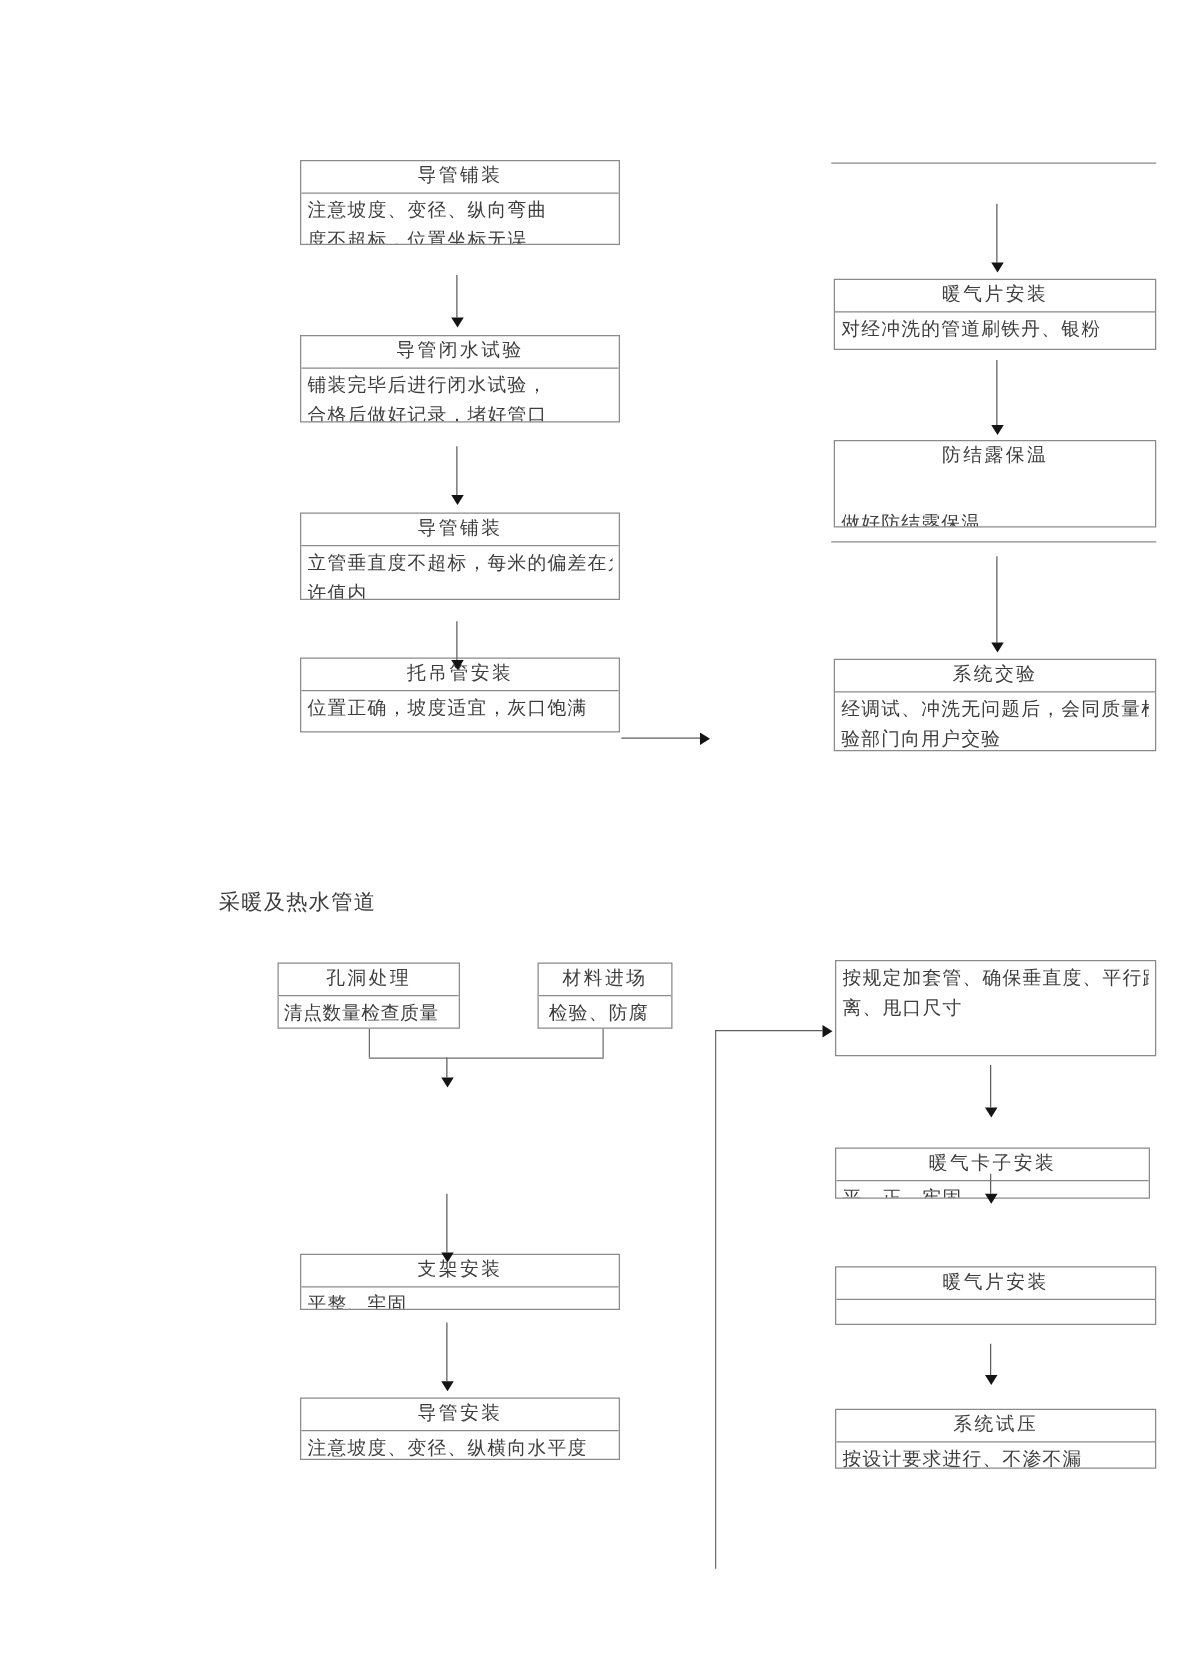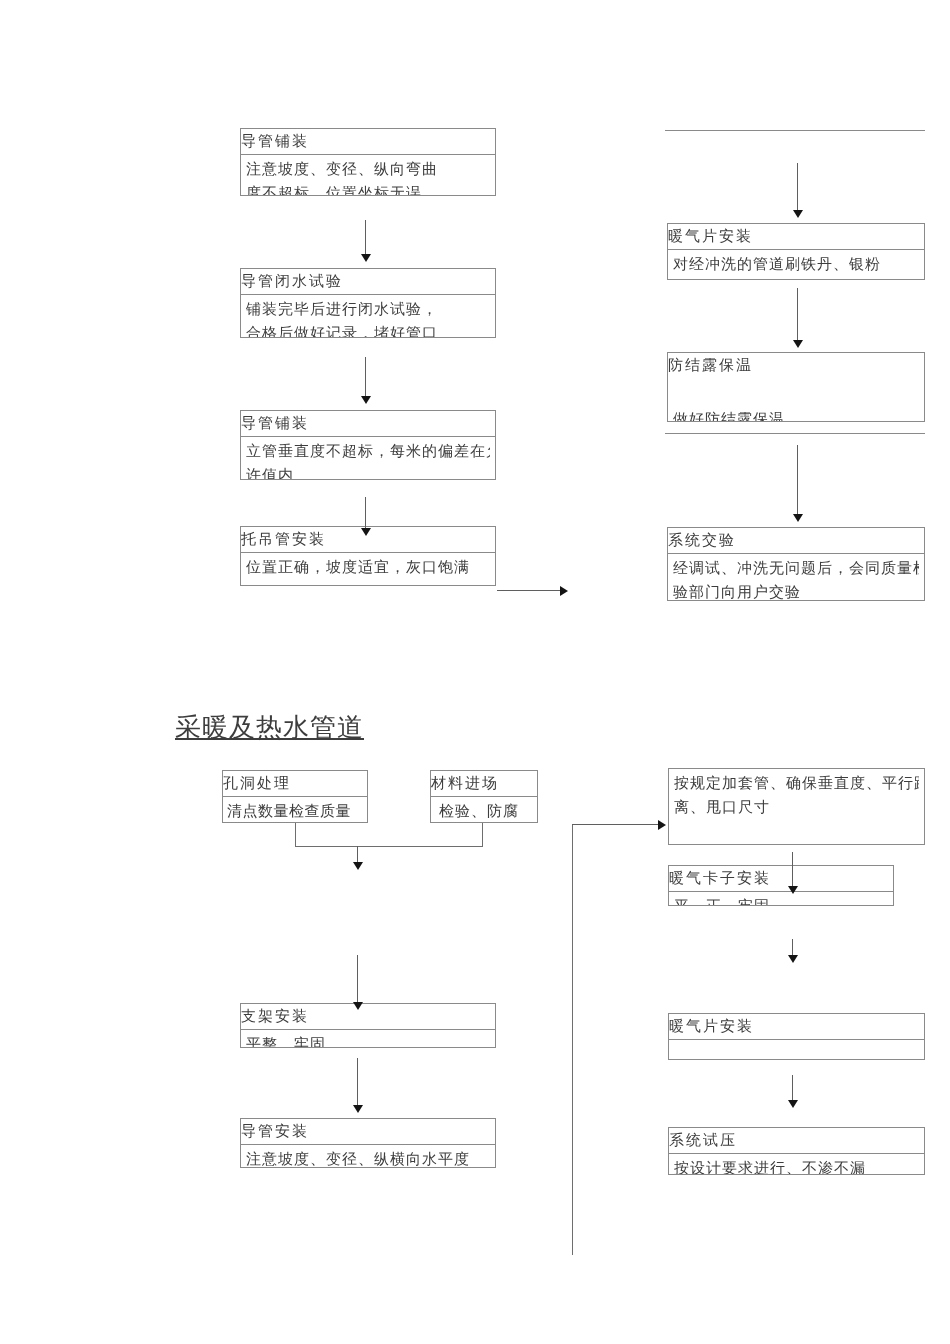--- a/index.html
+++ b/index.html
@@ -1,25 +1,25 @@
 <!DOCTYPE html>
 <html><head>
 <meta charset="utf-8">
 <style>
   html,body{margin:0;padding:0;background:#ffffff;}
   .page{position:relative;width:950px;height:1344px;background:#ffffff;overflow:hidden;
         font-family:"Liberation Serif","DejaVu Serif",serif;color:#3d3d3d;}
   .node{position:absolute;box-sizing:border-box;border:1px solid #8a8a8a;background:#ffffff;overflow:hidden;}
-  .nt{height:26px;line-height:25px;border-bottom:1px solid #8a8a8a;
+  .nt{height:26px;line-height:25px;text-align:center;border-bottom:1px solid #8a8a8a;
       font-size:15px;letter-spacing:2px;box-sizing:border-box;overflow:hidden;white-space:nowrap;}
   .nodiv .nt{border-bottom:none;font-family:Liberation Serif, serif;}
   .nb{padding:2px 5px;}
   .bl{white-space:nowrap;font-size:15px;letter-spacing:1px;line-height:24px;height:24px;overflow:hidden;}
   .push{margin-top:26px;}
-  .heading{position:absolute;font-size:26px;letter-spacing:1px;text-decoration:underline;}
+  .heading{position:absolute;font-size:17px;letter-spacing:1px;}
   .hline{position:absolute;height:1px;background:#8a8a8a;}
   .vline{position:absolute;width:1px;background:#6e6e6e;}
   .varrow{position:absolute;width:11px;display:flex;flex-direction:column;align-items:center;}
   .varrow .shaft{width:1px;flex:1 1 auto;background:#5f5f5f;}
   .varrow .head{width:0;height:0;border-left:5px solid transparent;border-right:5px solid transparent;
                 border-top:8px solid #141414;}
   .harrow{position:absolute;height:11px;display:flex;flex-direction:row;align-items:center;}
   .harrow .shaft{height:1px;flex:1 1 auto;background:#5f5f5f;}
   .harrow .head{width:0;height:0;border-top:5px solid transparent;border-bottom:5px solid transparent;
                 border-left:8px solid #141414;}
@@ -116,21 +116,21 @@
     </div>
   </div>
 
   <div class="node" style="left:668px;top:768px;width:257px;height:77px">
     <div class="nb">
       <div class="bl">按规定加套管、确保垂直度、平行距</div>
       <div class="bl">离、甩口尺寸</div>
     </div>
   </div>
 
-  <div class="node" style="left:668px;top:865px;width:226px;height:41px">
+  <div class="node" style="left:668px;top:918px;width:252px;height:41px">
     <div class="nt">暖气卡子安装</div>
     <div class="nb">
       <div class="bl">平、正、牢固</div>
     </div>
   </div>
 
   <div class="node" style="left:668px;top:1013px;width:257px;height:47px">
     <div class="nt">暖气片安装</div>
     <div class="nb">
       <div class="bl"></div>

